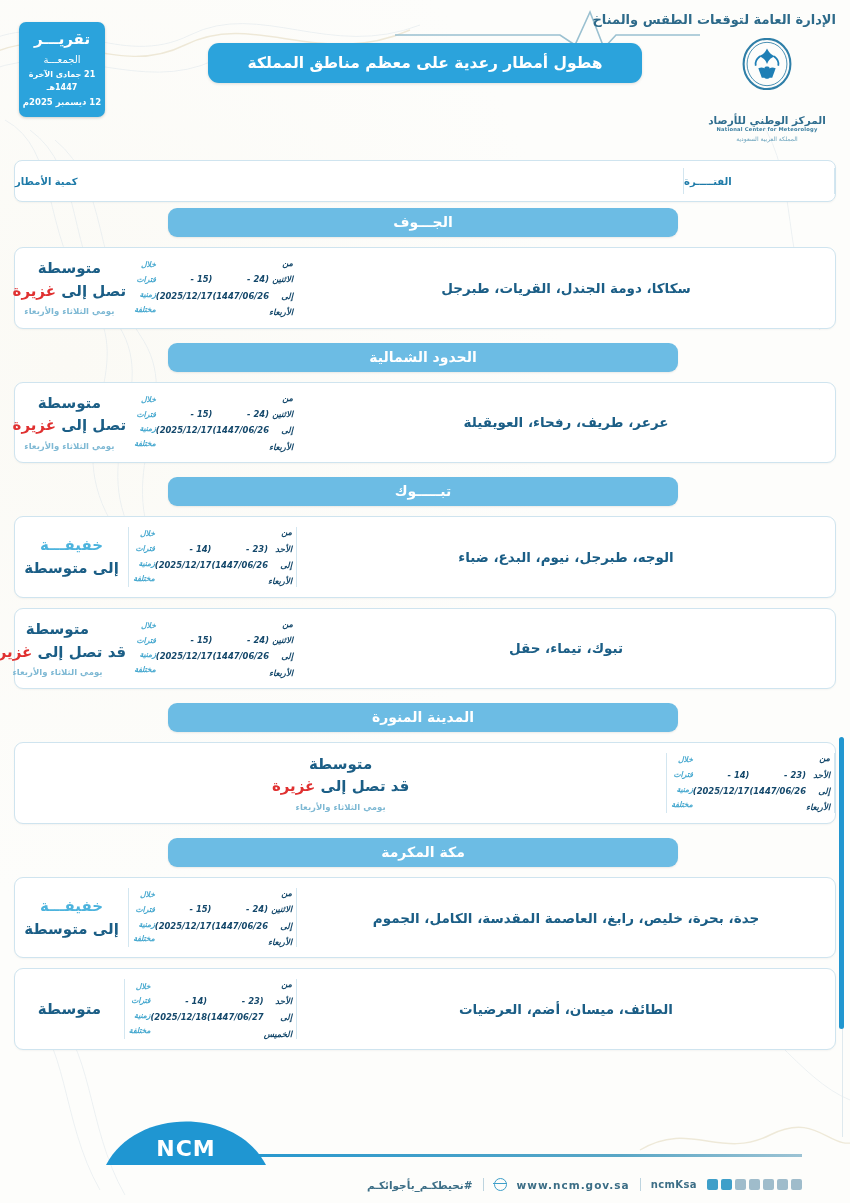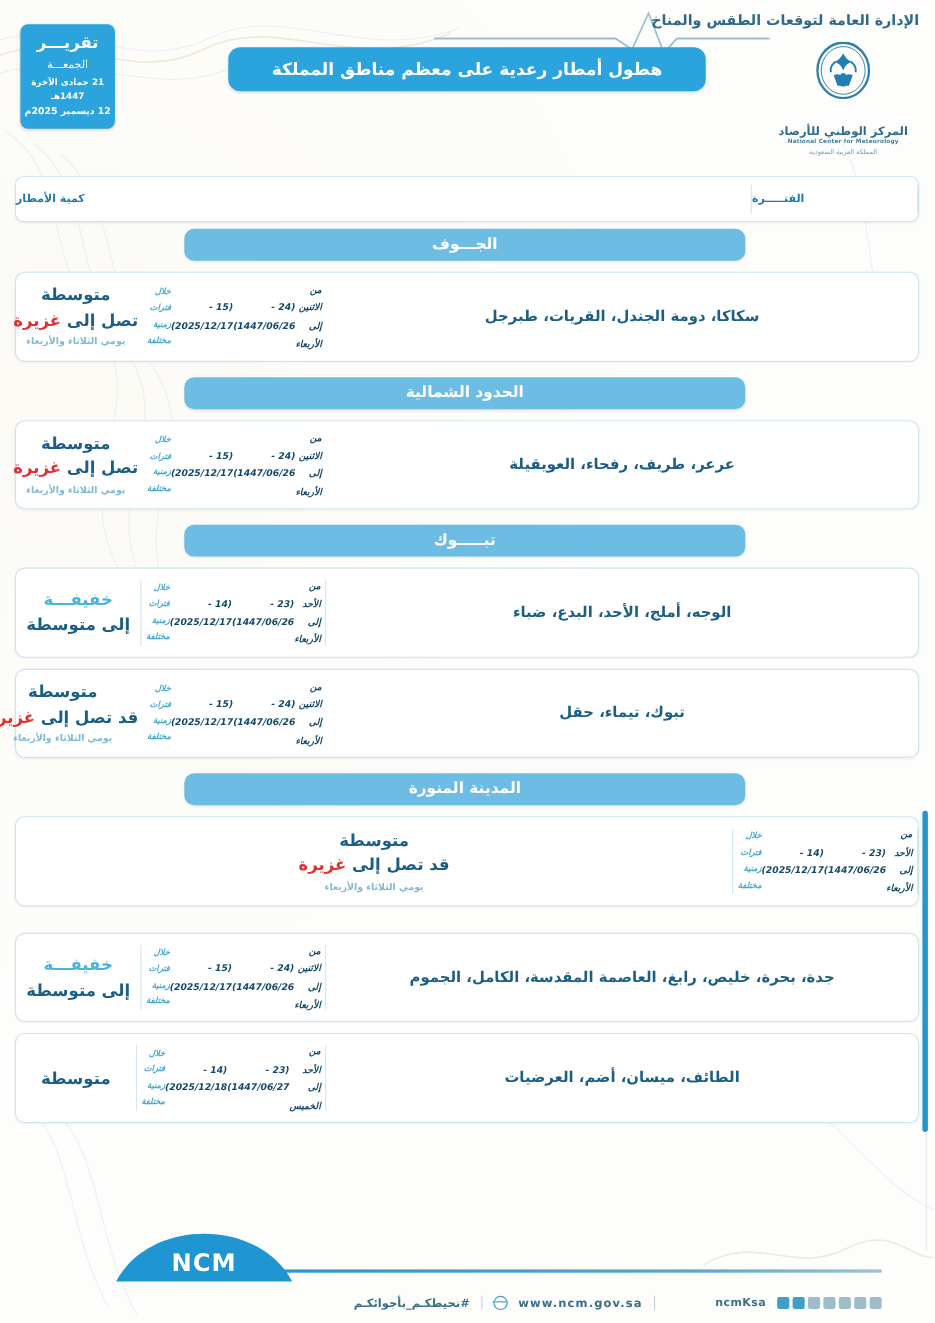--- a/index.html
+++ b/index.html
@@ -137,21 +137,21 @@
     display:flex;align-items:center;gap:10px;
     font-size:10px;font-weight:bold;color:#4d7e96;
   }
   .foot-bar .divider{width:1px;height:13px;background:#bdd4df;}
   .socials{display:flex;align-items:center;gap:3px;}
   .sico{
     width:11px;height:11px;border-radius:2px;background:#9fbccb;
     display:inline-block;
   }
   .sico.fill{background:#3f9fc9;}
-  .handle{letter-spacing:.4px;color:#3c6e86;margin-left:45px;}
+  .handle{letter-spacing:.4px;color:#3c6e86;}
   .site{letter-spacing:1px;color:#3c6e86;font-size:10.5px;}
   .globe{
     width:11px;height:11px;border-radius:50%;
     border:1.4px solid #3f9fc9;display:inline-block;position:relative;
   }
   .globe:before{content:"";position:absolute;top:3.6px;left:-1.4px;right:-1.4px;height:1.3px;background:#3f9fc9;}
   .hashtag{color:#3c6e86;font-size:10.5px;}
 </style>
 </head>
 <body>
@@ -250,21 +250,21 @@
         <div class="cell-amount">
           <div class="a-line">متوسطة</div>
           <div class="a-line"><span>تصل إلى </span><span class="hi">غزيرة</span></div>
           <div class="a-note">يومي الثلاثاء والأربعاء</div>
         </div>
       </div>
       <div class="spacer-md"></div>
       <div class="region-strip">تبـــــوك</div>
       <div class="spacer-sm"></div>
       <div class="row">
-        <div class="cell-areas">الوجه، أملج، الأحد، البدع، ضباء</div>
+        <div class="cell-areas">الوجه، طبرجل، نيوم، البدع، ضباء</div>
         <div class="v-sep"></div>
         <div class="cell-period">
           <div>من الأحد إلى الأربعاء</div>
           <div>(23 - 1447/06/26)</div>
           <div>(14 - 2025/12/17)</div>
           <div class="pnote">خلال فترات زمنية مختلفة</div>
         </div>
         <div class="v-sep"></div>
         <div class="cell-amount">
           <div class="a-line light">خفيفـــة</div>
@@ -300,20 +300,21 @@
           <div class="pnote">خلال فترات زمنية مختلفة</div>
         </div>
         <div class="v-sep"></div>
         <div class="cell-amount">
           <div class="a-line">متوسطة</div>
           <div class="a-line"><span>قد تصل إلى </span><span class="hi">غزيرة</span></div>
           <div class="a-note">يومي الثلاثاء والأربعاء</div>
         </div>
       </div>
       <div class="spacer-md"></div>
+      <div class="region-strip">مكة المكرمة</div>
       <div class="spacer-sm"></div>
       <div class="row">
         <div class="cell-areas">جدة، بحرة، خليص، رابغ، العاصمة المقدسة، الكامل، الجموم</div>
         <div class="v-sep"></div>
         <div class="cell-period">
           <div>من الاثنين إلى الأربعاء</div>
           <div>(24 - 1447/06/26)</div>
           <div>(15 - 2025/12/17)</div>
           <div class="pnote">خلال فترات زمنية مختلفة</div>
         </div>

